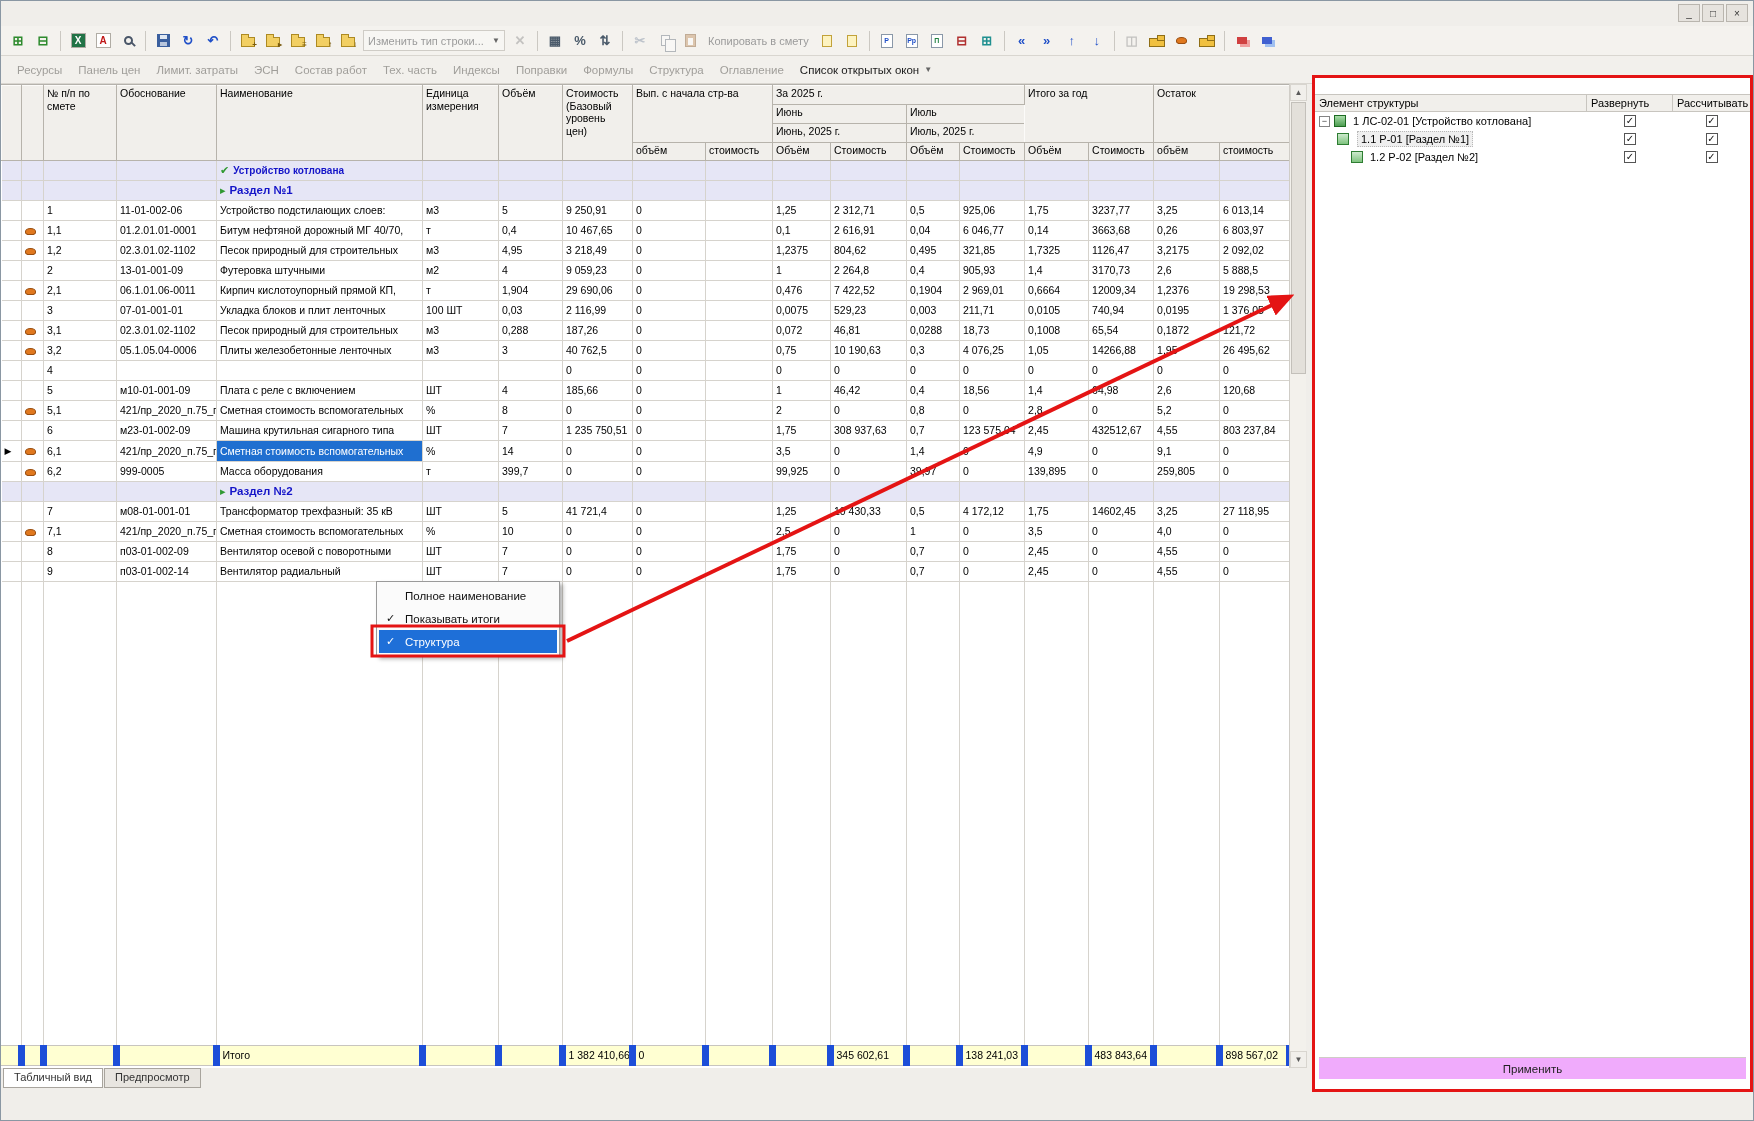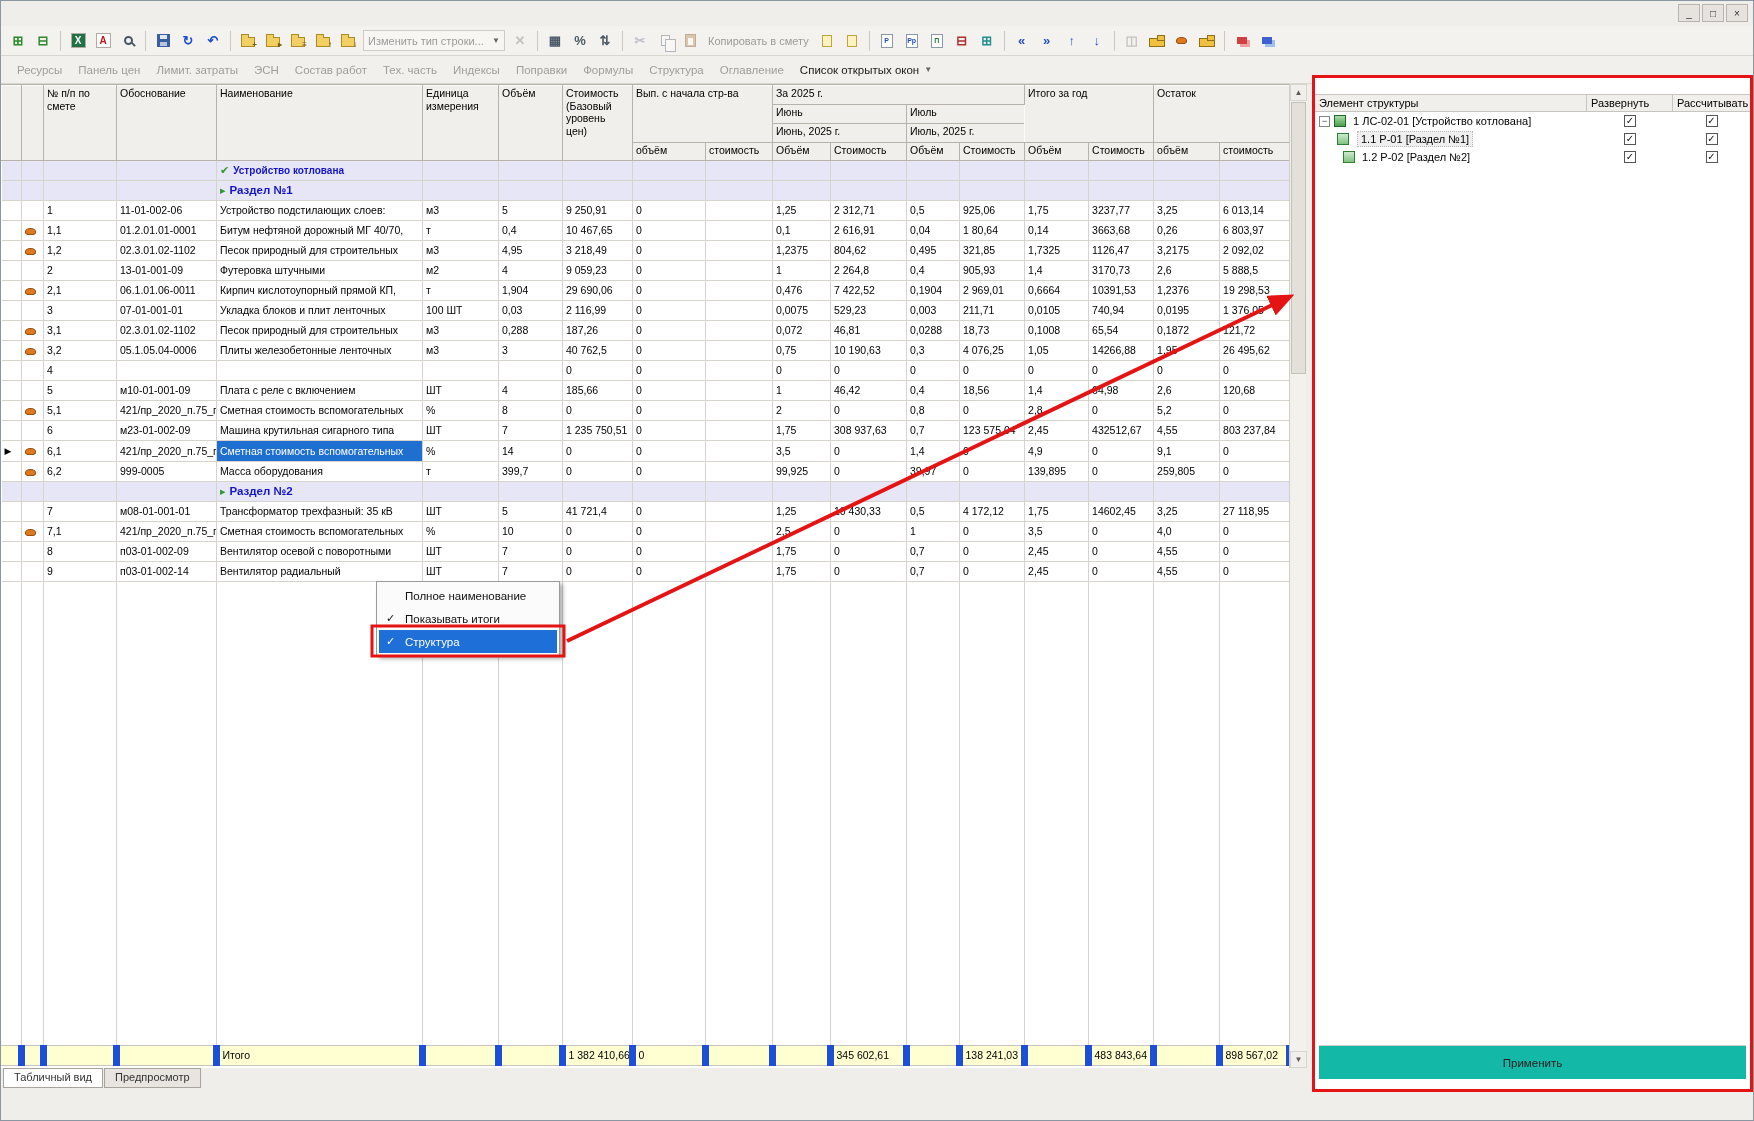--- a/index.html
+++ b/index.html
@@ -98,21 +98,21 @@
 .sp-row{display:flex;height:18px;align-items:center;font-size:11px;}
 .sp-label{width:272px;display:flex;align-items:center;gap:4px;overflow:hidden;white-space:nowrap;height:100%;}
 .sp-label .txt{padding:1px 3px;}
 .sp-label .txt.selbg{background:#efefef;border:1px dotted #b8b8b8;}
 .sp-cb-cell{width:86px;display:flex;justify-content:center;}
 .sp-cb-cell.r{width:77px;}
 .cb{width:12px;height:12px;border:1px solid #555;background:#fff;font-size:10px;line-height:10px;text-align:center;color:#111;}
 .exp{width:11px;height:11px;border:1px solid #848484;background:#fff;font-size:9px;line-height:9px;text-align:center;color:#333;flex:none;}
 .sp-ic{width:12px;height:12px;border:1px solid #2e7d32;background:linear-gradient(#cdeacd,#7fc37f);flex:none;}
 .sp-ic.root{border-color:#1d6b22;background:linear-gradient(#a8dca8,#4d9e52);}
-.sp-apply{position:absolute;left:4px;right:4px;bottom:10px;height:34px;background:#14b8a6;border-top:1px solid #cfccc6;display:flex;align-items:center;justify-content:center;font-size:11.5px;color:#222;}
+.sp-apply{position:absolute;left:4px;right:4px;bottom:10px;height:22px;background:#f0abfc;border-top:1px solid #cfccc6;display:flex;align-items:center;justify-content:center;font-size:11.5px;color:#222;}
 
 
 .ctx-menu{position:absolute;left:375px;top:580px;width:184px;background:#fbfbfb;border:1px solid #9a9a9a;box-shadow:3px 3px 4px rgba(0,0,0,.3);padding:2px;z-index:40;font-size:11.5px;}
 .ctx-item{height:23px;display:flex;align-items:center;position:relative;padding-left:26px;color:#111;white-space:nowrap;}
 .ctx-item .ck{position:absolute;left:7px;font-size:11px;}
 .ctx-item.sel{background:#1e6fd8;color:#fff;}
 
 
 .overlay{position:absolute;inset:0;z-index:60;pointer-events:none;}
 </style>
@@ -410,21 +410,21 @@
             <td>01.2.01.01-0001</td>
             <td>Битум нефтяной дорожный МГ 40/70,</td>
             <td>т</td>
             <td>0,4</td>
             <td>10 467,65</td>
             <td>0</td>
             <td></td>
             <td>0,1</td>
             <td>2 616,91</td>
             <td>0,04</td>
-            <td>1 80,64</td>
+            <td>6 046,77</td>
             <td>0,14</td>
             <td>3663,68</td>
             <td>0,26</td>
             <td>6 803,97</td>
           </tr>
           <tr>
             <td></td>
             <td><span class="ic-blob mk"></span></td>
             <td>1,2</td>
             <td>02.3.01.02-1102</td>
@@ -472,21 +472,21 @@
             <td>т</td>
             <td>1,904</td>
             <td>29 690,06</td>
             <td>0</td>
             <td></td>
             <td>0,476</td>
             <td>7 422,52</td>
             <td>0,1904</td>
             <td>2 969,01</td>
             <td>0,6664</td>
-            <td>10391,53</td>
+            <td>12009,34</td>
             <td>1,2376</td>
             <td>19 298,53</td>
           </tr>
           <tr>
             <td></td>
             <td></td>
             <td>3</td>
             <td>07-01-001-01</td>
             <td>Укладка блоков и плит ленточных</td>
             <td>100 ШТ</td>
@@ -1331,21 +1331,21 @@
               <span class="txt selbg">1.1 Р-01 [Раздел №1]</span>
             </div>
             <div class="sp-cb-cell">
               <span class="cb">✓</span>
             </div>
             <div class="sp-cb-cell r">
               <span class="cb">✓</span>
             </div>
           </div>
           <div class="sp-row">
-            <div class="sp-label" style="padding-left: 28px;">
+            <div class="sp-label" style="padding-left: 36px;">
               <span class="sp-ic"></span>
               <span class="txt">1.2 Р-02 [Раздел №2]</span>
             </div>
             <div class="sp-cb-cell">
               <span class="cb">✓</span>
             </div>
             <div class="sp-cb-cell r">
               <span class="cb">✓</span>
             </div>
           </div>

